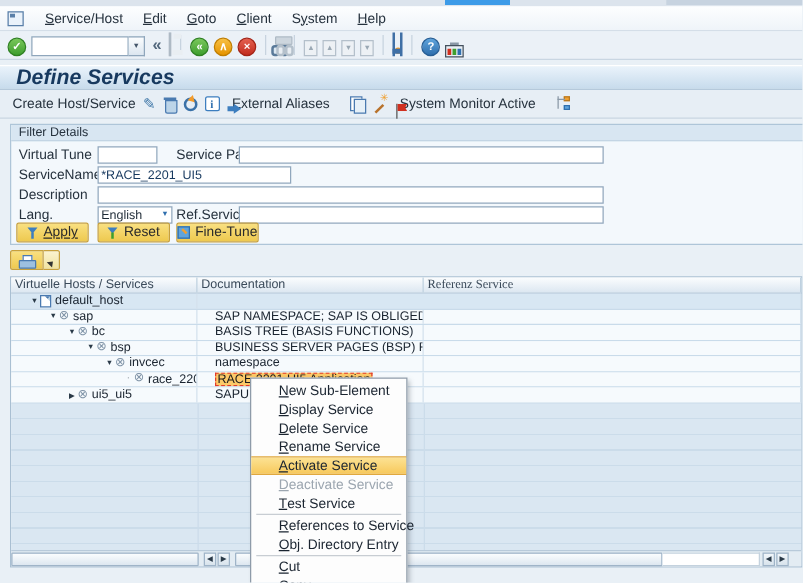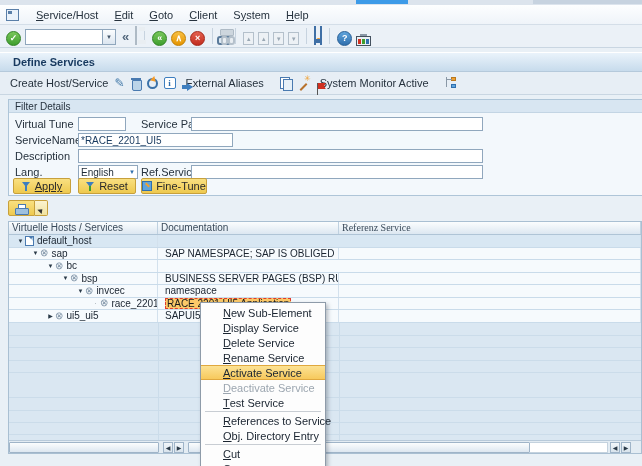--- a/index.html
+++ b/index.html
@@ -48,21 +48,21 @@
   .winic:before { content:""; position:absolute; left:0; top:0; right:0; height:3px; background:#6FA3D4; }
   .winic.dot:after { content:""; position:absolute; left:1px; bottom:1px; width:5px; height:5px; border-radius:50%; background:#F49B2A; }
   .winic.grad:after { content:""; position:absolute; right:1px; bottom:1px; width:6px; height:4px; background:#3F6FA5; }
   .monitor { width:15px; height:13px; position:relative; }
   .monitor .scr { position:absolute; left:0; top:0; width:15px; height:10px; border:1px solid #44515E; background:#EAF0F6; display:flex; gap:1px; padding:2px 1px; }
   .monitor .scr b { width:3px; height:5px; }
   .monitor .st { position:absolute; left:4px; bottom:0; width:7px; height:2px; background:#8A98A6; }
 
   
   .titlebar { position:absolute; left:0; top:52px; width:642px; height:20px; background:linear-gradient(#EAF3FB,#C7DBEC); border-top:1px solid #FFFFFF; border-bottom:1px solid #B5C9DB; display:flex; align-items:center; padding:0 13px; }
-  .titlebar span { font-size:11px; font-weight:bold; color:#17395F; }
+  .titlebar span { font-size:17px; font-weight:bold; font-style:italic; color:#17395F; }
 
   
   .apptoolbar { position:absolute; left:0; top:72px; width:642px; height:23px; background:#E7EEF5; border-bottom:1px solid #C9D6E2; display:flex; align-items:center; padding:0 10px; gap:6px; }
   .at-text { font-size:11px; color:#26323E; }
   .gap-l { margin-left:10px; }
   .pencil { font-size:12px; color:#4178A8; line-height:1; }
   .trash { width:10px; height:11px; position:relative; margin-top:1px; }
   .trash:before { content:""; position:absolute; left:1px; top:2px; width:8px; height:9px; background:#BCD4E8; border:1px solid #4A7AB0; border-radius:0 0 2px 2px; }
   .trash:after { content:""; position:absolute; left:0; top:0; width:10px; height:2px; background:#4A7AB0; }
   .refresh { width:11px; height:11px; border:2px solid #3A71A8; border-radius:50%; position:relative; }
@@ -107,21 +107,21 @@
   .pdd { width:13px; height:16px; background:linear-gradient(#FBF3D0,#F1E3A0); border:1px solid #C7A03C; border-left:none; border-radius:0 2px 2px 0; position:relative; }
   .pdd:after { content:""; position:absolute; right:2px; bottom:2px; border:3px solid transparent; border-bottom:4px solid #333; transform:rotate(45deg); }
 
   
   .table { position:absolute; left:8px; top:221px; width:634px; height:233px; border:1px solid #A9BFD2; background:#F6FAFD; }
   .thead { display:flex; height:13px; background:linear-gradient(#FBFDFE,#DCE7F1); border-bottom:1px solid #AFC4D6; }
   .th { font-size:10px; color:#3A4A5A; padding:0 3px; border-right:1px solid #BFD1E0; overflow:hidden; white-space:nowrap; }
   .c1 { width:149px; } .c2 { width:181px; } .c3 { flex:1;font-family:Liberation Serif, serif; }
   .t-row { display:flex; height:12.5px; border-bottom:1px solid #C9DBEA; background:#F6FAFD; }
   .t-row.first { background:#D8E7F3; }
-  .td { padding:0 7px; border-right:1px solid #D3E1ED; overflow:hidden; white-space:nowrap; font-size:10px; color:#1A2430; display:flex; align-items:center; }
+  .td { padding:0 14px; border-right:1px solid #D3E1ED; overflow:hidden; white-space:nowrap; font-size:10px; color:#1A2430; display:flex; align-items:center; }
   .expander { font-size:6px; color:#2A3A48; width:9px; display:inline-block; text-align:center; flex:none; }
   .hosticon { width:9px; height:10px; background:#fff; border:1px solid #4A7AB0; flex:none; margin-right:3px; position:relative; }
   .hosticon:before { content:""; position:absolute; right:0; top:0; border:2px solid transparent; border-top:2px solid #4A7AB0; border-right:2px solid #B8D0E4; }
   .svcicon { font-size:10px; color:#7E92A6; line-height:1; margin-right:3px; flex:none; }
   .hl-cell { background:#FCC968; outline:1px dashed #E23B2E; outline-offset:-1px; padding:0 2px; color:#1A1A1A; }
   .tfill { position:absolute; left:0; top:100.5px; right:0; height:119.5px;
            background:repeating-linear-gradient(180deg,#DAE7F2 0 11.5px,#CBDCEA 11.5px 12.5px); }
   .tfill .vsep { position:absolute; top:0; bottom:0; width:1px; background:#CBDCEA; }
   .hscroll { position:absolute; left:0; bottom:0; width:632px; height:13px; background:#E3ECF3; border-top:1px solid #B8CADA; display:flex; align-items:center; }
   .sthumb { height:11px; background:linear-gradient(#FBFDFE,#DDE7F0); border:1px solid #9FB4C8; border-radius:1px; }
@@ -306,20 +306,23 @@
           </div>
           <div class="td c3"></div>
         </div>
         <div class="t-row">
           <div class="td c1">
             <span style="width:30px;flex:none;"></span>
             <span class="expander">▼</span>
             <span class="svcicon">⊗</span>
             <span>bc</span>
           </div>
+          <div class="td c2">
+            <span>BASIS TREE (BASIS FUNCTIONS)</span>
+          </div>
           <div class="td c3"></div>
         </div>
         <div class="t-row">
           <div class="td c1">
             <span style="width:45px;flex:none;"></span>
             <span class="expander">▼</span>
             <span class="svcicon">⊗</span>
             <span>bsp</span>
           </div>
           <div class="td c2">

